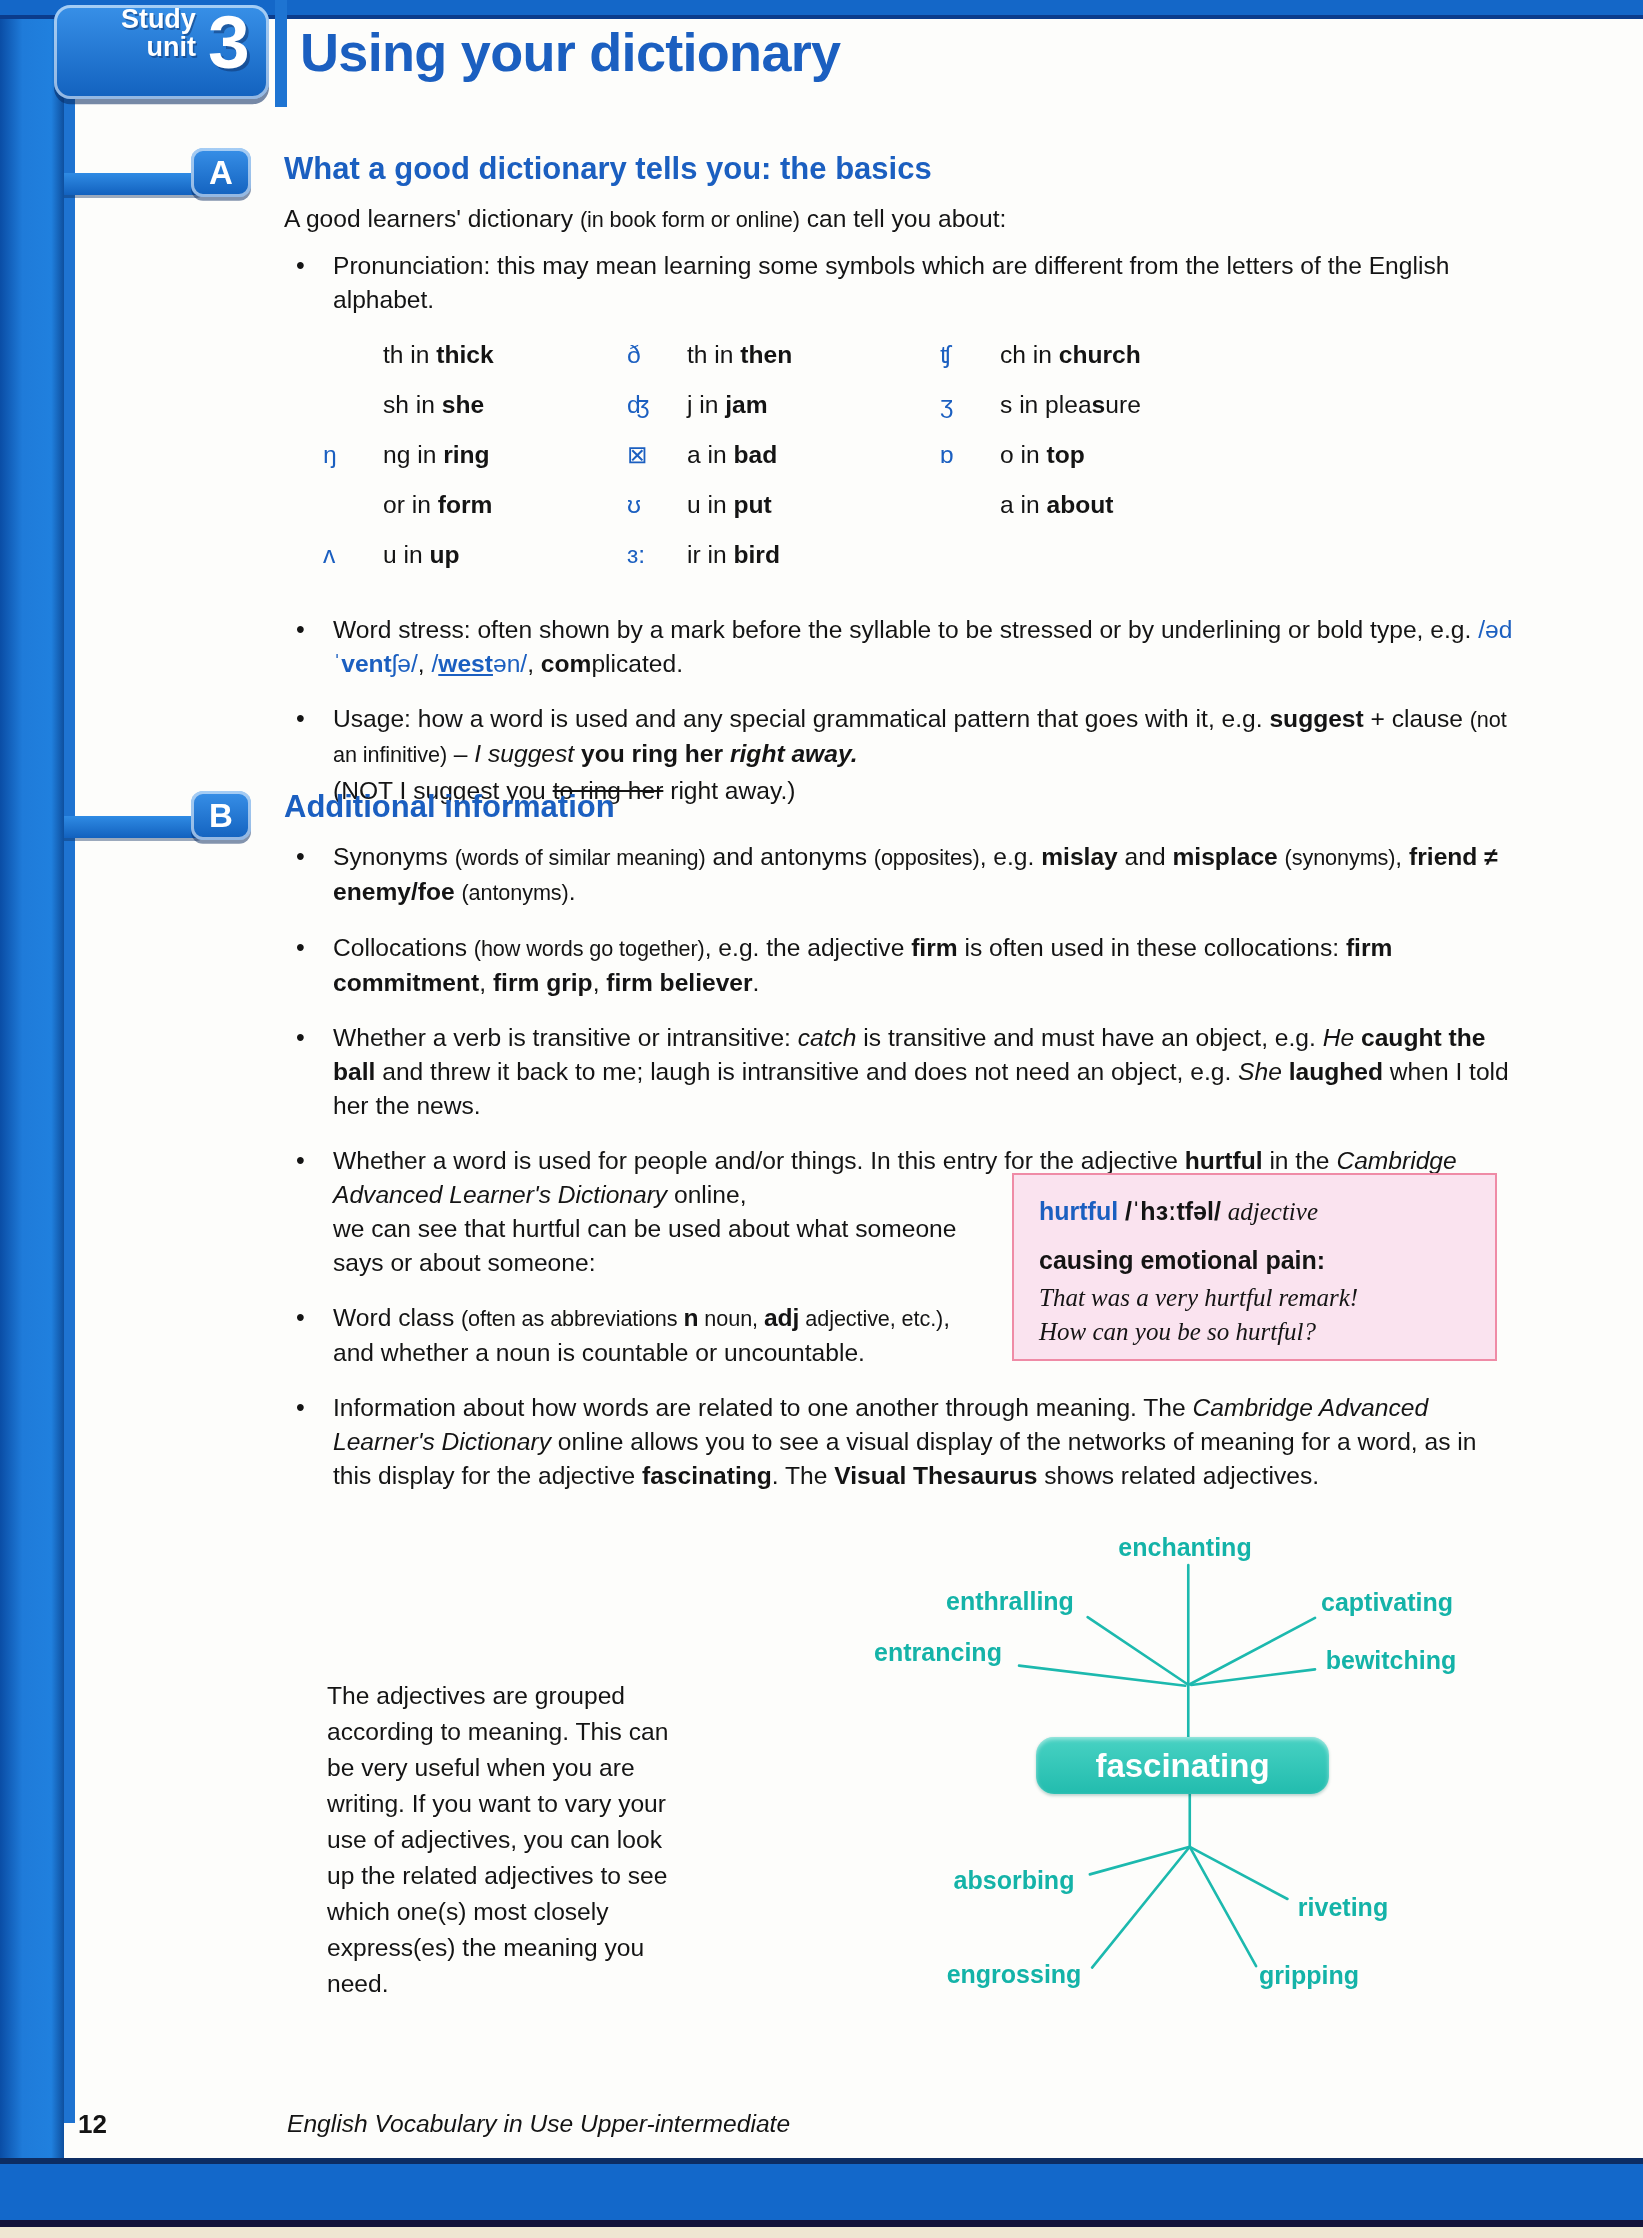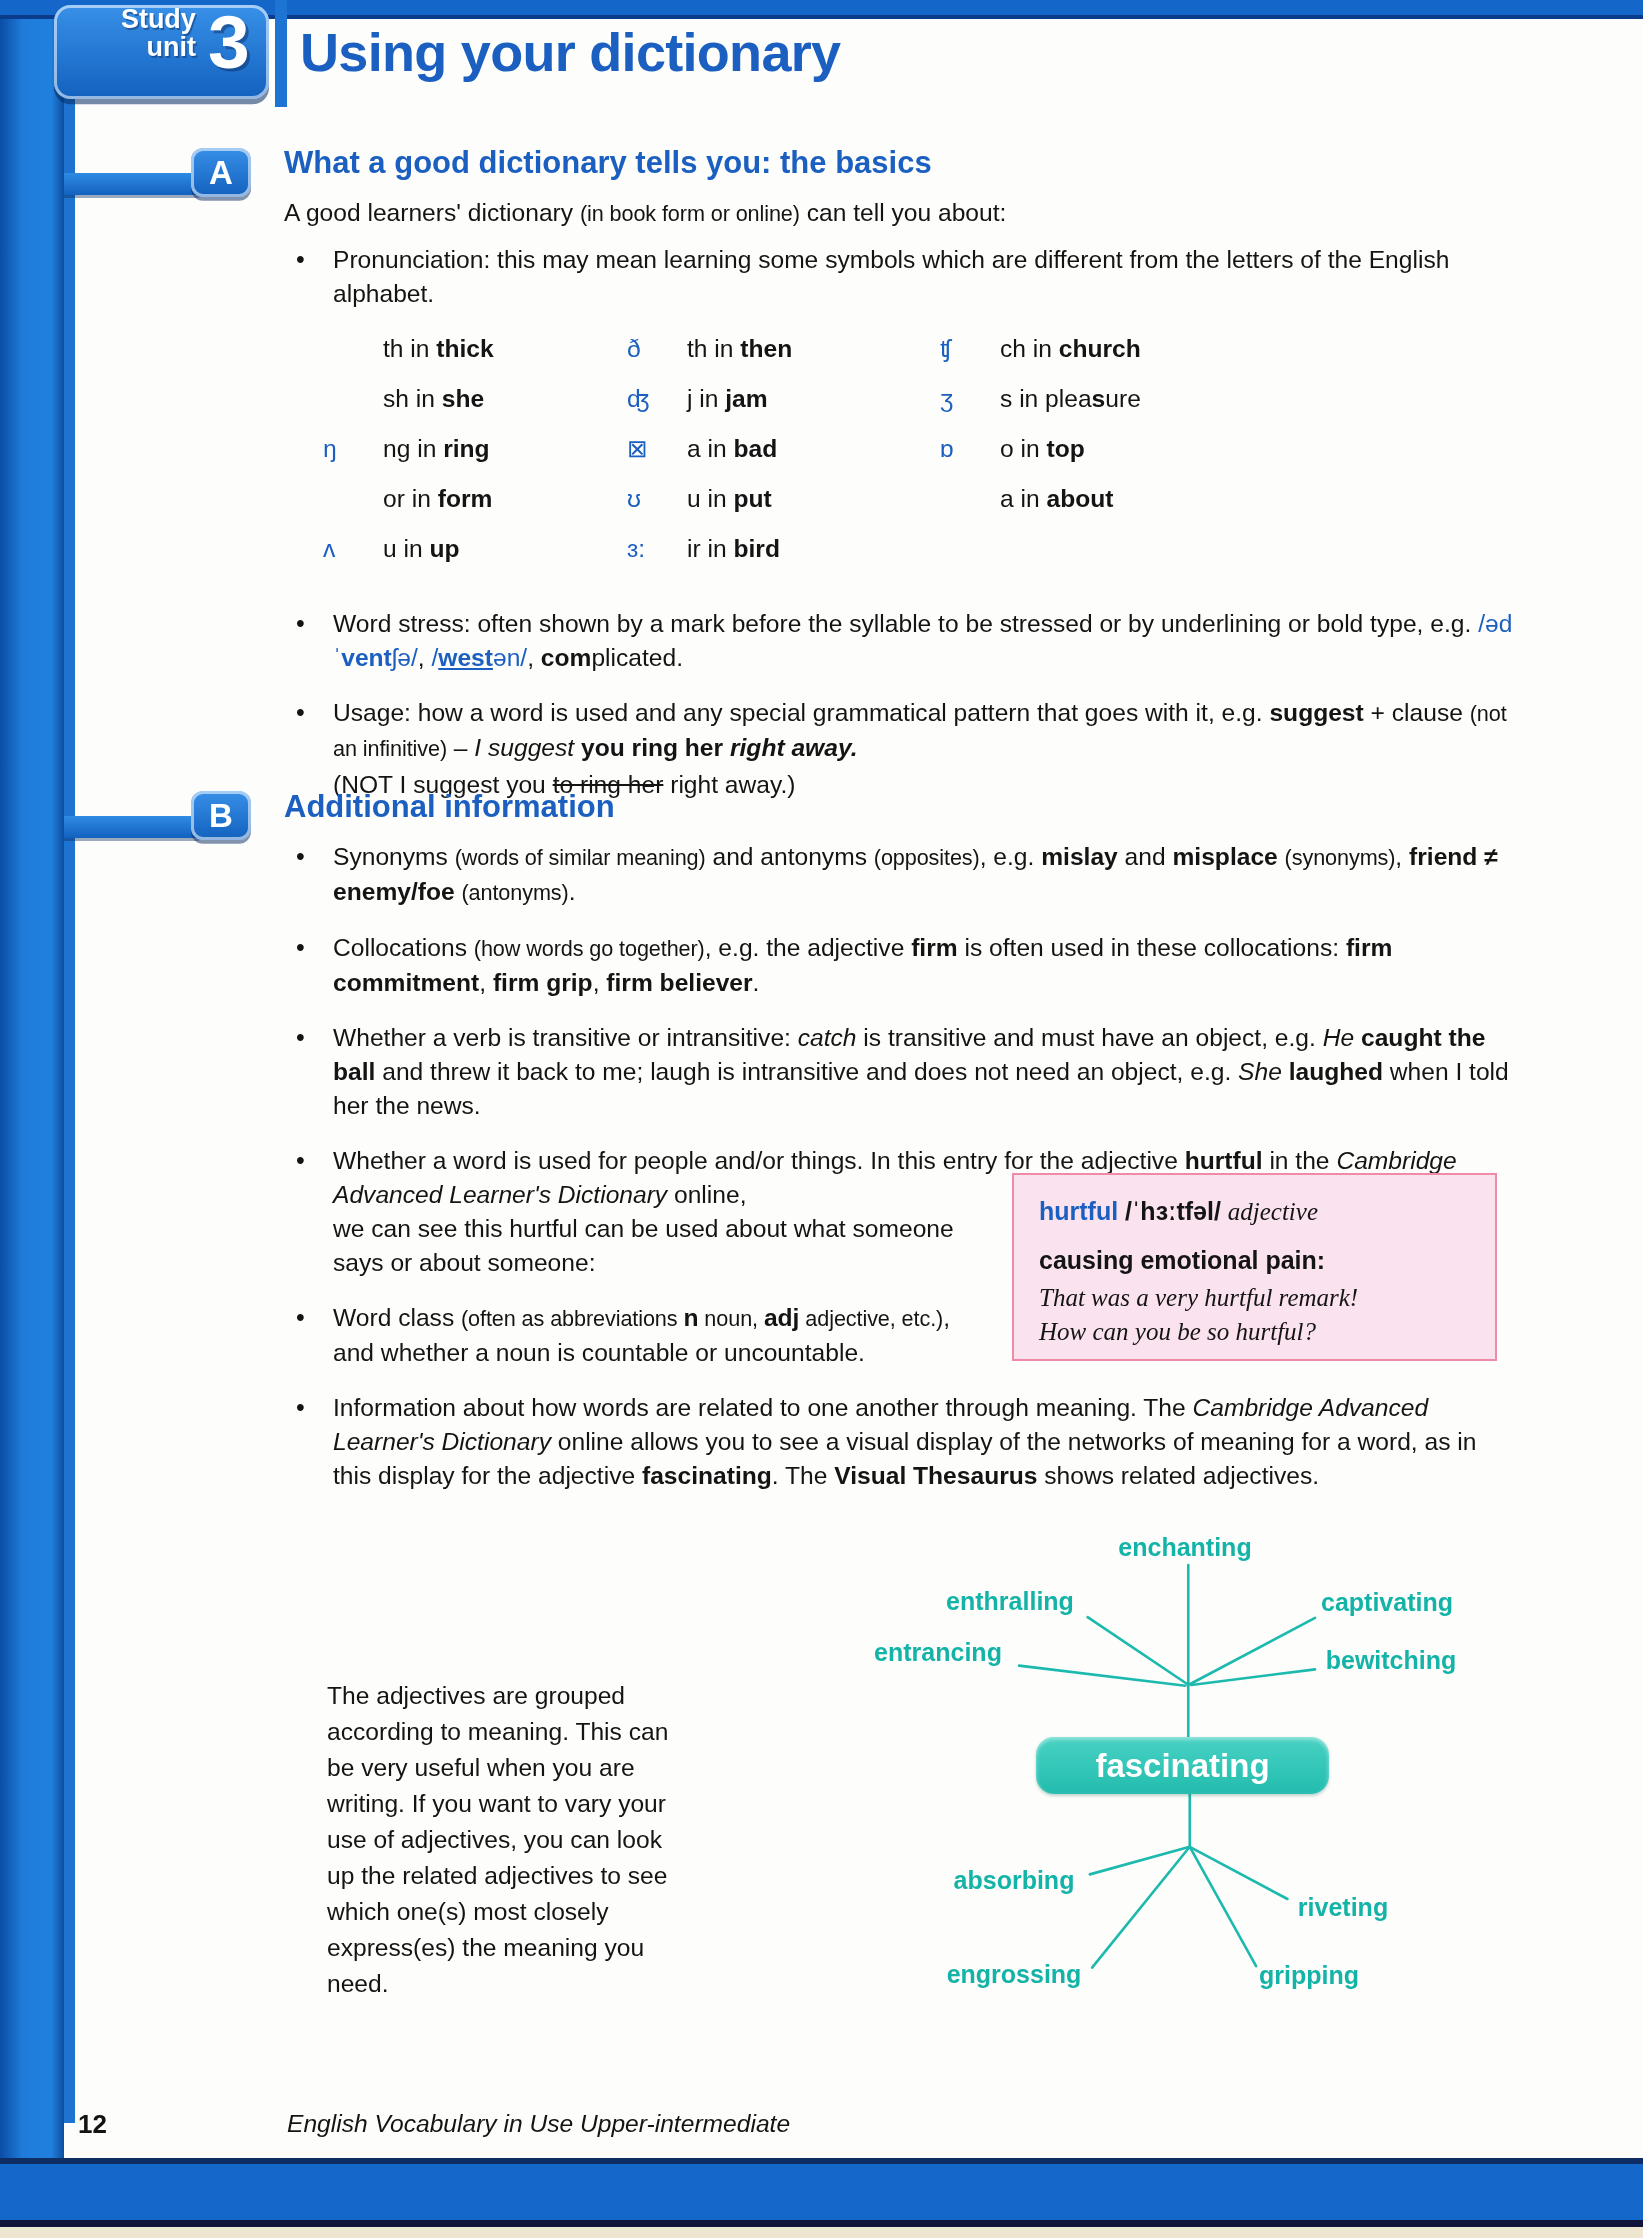--- a/index.html
+++ b/index.html
@@ -29,21 +29,21 @@
   .tab-bar{position:absolute;background:linear-gradient(180deg,#2f8be4,#1261be);height:22.4px;width:140px;left:64px;
       border-radius:0 7.5px 7.5px 0;box-shadow:0 3px 0 rgba(7,42,96,.4);z-index:3;}
   .tab-badge{position:absolute;width:60px;height:49px;left:191px;z-index:4;
       background:linear-gradient(180deg,#3890e8,#1261be);border-radius:12px;
       box-shadow:0 3.7px 0 rgba(7,42,96,.5), inset 0 0 0 3px rgba(255,255,255,.55);
       color:#fff;font-weight:800;font-size:33px;display:flex;align-items:center;justify-content:center;}
   .tab-a-bar{top:173px;} .tab-a-badge{top:148px;}
   .tab-b-bar{top:816px;} .tab-b-badge{top:791px;}
   
   .content{position:absolute;left:284px;width:1230px;font-size:24.6px;line-height:34px;z-index:5;}
-  .content-a{top:146px;}
+  .content-a{top:152px;}
   .content-b{top:790px;}
   .sec-heading{margin:0 0 16.4px 0;color:#1b5fc0;font-weight:800;font-size:31px;line-height:34px;}
   .para{margin:0 0 12px 0;}
   .bullet{position:relative;padding-left:49px;margin:0 0 21px 0;}
   .bullet::before{content:"•";position:absolute;left:12px;top:-1.5px;font-size:25px;color:#141414;}
   .narrow{max-width:664px;}
   .note-line{margin-top:1.5px;}
   
   .b{font-weight:bold;} .i{font-style:italic;} .u{text-decoration:underline;}
   .st{text-decoration:line-through;} .sm{font-size:0.88em;letter-spacing:-0.1px;}
@@ -193,21 +193,21 @@
     <div class="bullet">
       <span><span>Collocations </span><span class="sm">(how words go together)</span><span>, e.g. the adjective </span><span class="b">firm</span><span> is often used in these collocations: </span><span class="b">firm commitment</span><span>, </span><span class="b">firm grip</span><span>, </span><span class="b">firm believer</span><span>.</span></span>
     </div>
 
     <div class="bullet">
       <span><span>Whether a verb is transitive or intransitive: </span><span class="i">catch</span><span> is transitive and must have an object, e.g. </span><span class="i">He</span><span> </span><span class="b">caught the ball</span><span> and threw it back to me; laugh is intransitive and does not need an object, e.g. </span><span class="i">She</span><span> </span><span class="b">laughed</span><span> when I told her the news.</span></span>
     </div>
 
     <div class="bullet">
       <div><span>Whether a word is used for people and/or things. In this entry for the adjective </span><span class="b">hurtful</span><span> in the </span><span class="i">Cambridge Advanced Learner's Dictionary</span><span> online,</span></div>
-      <div class="narrow"><span>we can see this hurtful can be used about what someone says or about someone:</span></div>
+      <div class="narrow"><span>we can see that hurtful can be used about what someone says or about someone:</span></div>
     </div>
 
     <div class="bullet">
       <div class="narrow"><span>Word class </span><span class="sm">(often as abbreviations </span><span class="b">n</span><span class="sm"> noun, </span><span class="b">adj</span><span class="sm"> adjective, etc.)</span><span>, and whether a noun is countable or uncountable.</span></div>
     </div>
 
     <div class="bullet">
       <span><span>Information about how words are related to one another through meaning. The </span><span class="i">Cambridge Advanced Learner's Dictionary</span><span> online allows you to see a visual display of the networks of meaning for a word, as in this display for the adjective </span><span class="b">fascinating</span><span>. The </span><span class="b">Visual Thesaurus</span><span> shows related adjectives.</span></span>
     </div>
   </div>

